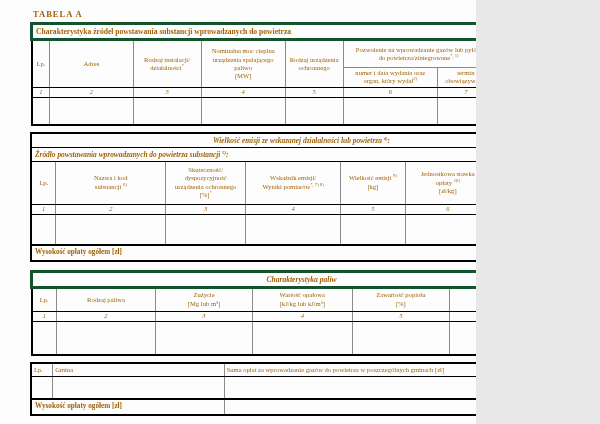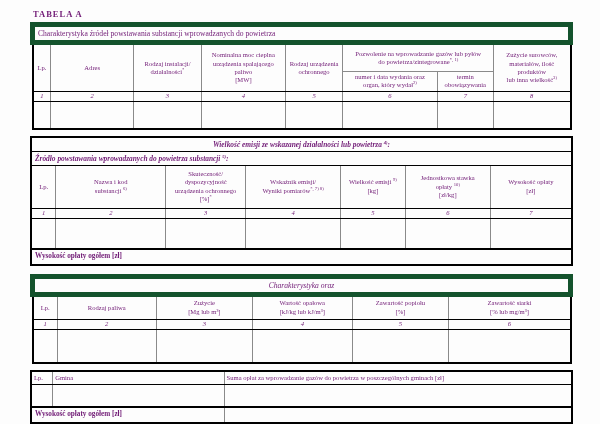--- a/index.html
+++ b/index.html
@@ -1,22 +1,22 @@
 <!DOCTYPE html>
 <html><head>
 <meta charset="utf-8">
 <style>
   html,body{margin:0;padding:0;background:#e8e8e8;}
-  .page{position:relative;width:600px;height:424px;background:#fdfdfd;font-family:"Liberation Serif",serif;color:#701a75;overflow:hidden;}
+  .page{position:relative;width:476px;height:424px;background:#fdfdfd;font-family:"Liberation Serif",serif;color:#a16207;overflow:hidden;}
   .content{position:absolute;left:30px;top:9px;width:543px;}
   .doc-title{font-size:8.5px;font-weight:bold;letter-spacing:1px;margin:0 0 3px 3px;}
   table{border-collapse:collapse;width:100%;table-layout:fixed;border:2px solid #000;}
   td{border:1px solid #8a8a8a;font-size:6.6px;line-height:1.28;text-align:center;vertical-align:middle;padding:1px 2px;overflow:hidden;}
   .pre{white-space:pre-line;}
-  .t-title td{border:5px solid #14532d;font-weight:normal;text-align:left;font-size:7.6px;padding:1px 3px;height:11px;}
+  .t-title td{border:3px solid #14532d;font-weight:bold;text-align:left;font-size:7.6px;padding:1px 3px;height:11px;}
   .t-title.center td{text-align:center;font-style:italic;}
   .bar td{border:1px solid #000;font-weight:bold;font-style:italic;font-size:7.4px;height:11px;padding:1px 3px;}
   .bar .center{text-align:center;}
   .bar .left{text-align:left;}
   .hdr td{vertical-align:middle;border-bottom:1px solid #000;}
   .nums td{font-style:italic;border-top:1px solid #000;border-bottom:1px solid #000;height:9px;padding:0 2px;}
   .footer-row td{border-top:2px solid #000;font-weight:bold;text-align:left;font-size:7.2px;height:12px;padding:1px 3px;}
   sup{font-size:4.6px;line-height:0;vertical-align:super;}
   .block{display:block;}
   .mt6{margin-top:6px;}
@@ -153,21 +153,21 @@
       <colgroup>
         <col style="width:4.6%">
           <col style="width:18.4%">
           <col style="width:17.9%">
         <col style="width:18.5%">
           <col style="width:18.0%">
           <col style="width:22.6%">
       </colgroup>
       <tbody>
           <tr class="t-title center">
-        <td colspan="6">Charakterystyka oraz</td>
+        <td colspan="6">Charakterystyka paliw</td>
       </tr>
       <tr class="hdr">
         <td style="height:20px;">Lp.</td>
         <td>Rodzaj paliwa</td>
         <td class="pre">Zużycie
 [Mg lub m³]</td>
         <td class="pre">Wartość opałowa
 [kJ/kg lub kJ/m³]</td>
         <td class="pre">Zawartość popiołu
 [%]</td>

